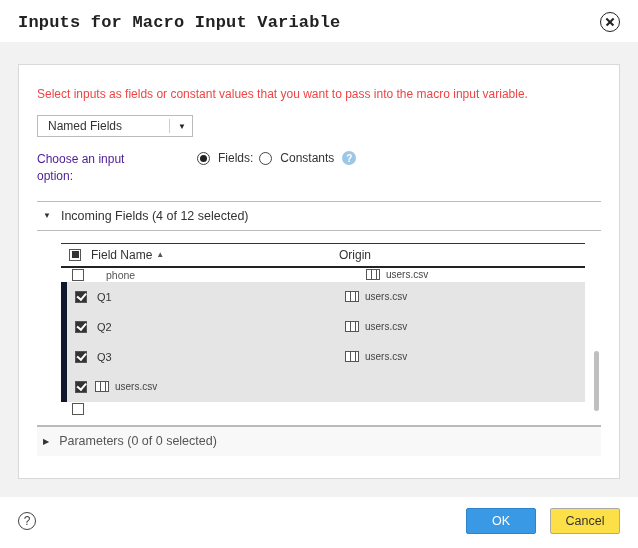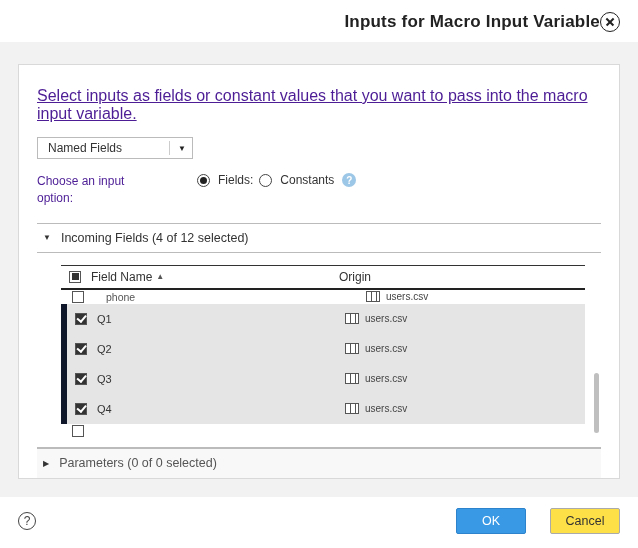--- a/index.html
+++ b/index.html
@@ -9,22 +9,23 @@
     font-size: 12px;
     color: #333;
     background: #fff;
     width: 638px;
     height: 548px;
     position: relative;
   }
   .titlebar {
     display: flex;
     align-items: center;
-    justify-content: flex-end;
+    justify-content: space-between;
     padding: 12px 18px 10px 18px;
+    font-family: Liberation Mono, monospace;
   }
   .titlebar h1 {
     font-size: 17px;
     font-weight: 600;
     margin: 0;
     color: #222;
     letter-spacing: 0.2px;
   }
   .close-btn {
     width: 20px; height: 20px;
@@ -48,24 +49,23 @@
     height: 455px;
   }
   .inner-card {
     background: #fff;
     border: 1px solid #d9d9d9;
     height: 100%;
     padding: 22px 18px 16px 18px;
     position: relative;
   }
   .intro {
-    font-size: 16px;
-    color: #4c1d95;
+    font-size: 12px;
+    color: #ef4444;
     margin-bottom: 14px;
-    text-decoration: underline;
   }
   .select-box {
     border: 1px solid #bbb;
     height: 22px;
     width: 156px;
     display: flex;
     align-items: center;
     justify-content: space-between;
     padding: 0 6px 0 10px;
     font-size: 12px;
@@ -202,21 +202,21 @@
 
   .footer {
     position: absolute; bottom: 14px; left: 18px; right: 18px;
     display: flex; align-items: center; justify-content: space-between;
   }
   .help-circle {
     width: 18px; height: 18px; border: 1.5px solid #444; border-radius: 50%;
     display: flex; align-items: center; justify-content: center;
     font-size: 12px; cursor: pointer; color: #444;
   }
-  .btn-row { display: flex; gap: 24px; }
+  .btn-row { display: flex; gap: 14px; }
   .btn {
     min-width: 70px; height: 26px; border: 1px solid #aaa;
     font-size: 12.5px; display: flex; align-items: center; justify-content: center;
     cursor: pointer; border-radius: 2px;
   }
   .btn.primary { background: #3a99e5; border-color: #2d84cc; color: #fff; }
   .btn.secondary { background: #fde047; color: #333; }
 </style>
 </head>
 <body>
@@ -310,21 +310,20 @@
             <div class="col-name">Q3</div>
             <div class="col-origin">
                 <span class="file-ico"></span>
                 <span class="origin-text">users.csv</span>
               </div>
           </div>
           <div class="grow sel">
             <div class="col-chk">
                 <span class="chk on"></span>
               </div>
-            <div class="col-name">Q4</div>
             <div class="col-origin">
                 <span class="file-ico"></span>
                 <span class="origin-text">users.csv</span>
               </div>
           </div>
           <div class="grow" style="height:14px;">
             <div class="col-chk">
                 <span class="chk"></span>
               </div>
             <div class="col-origin"></div>

